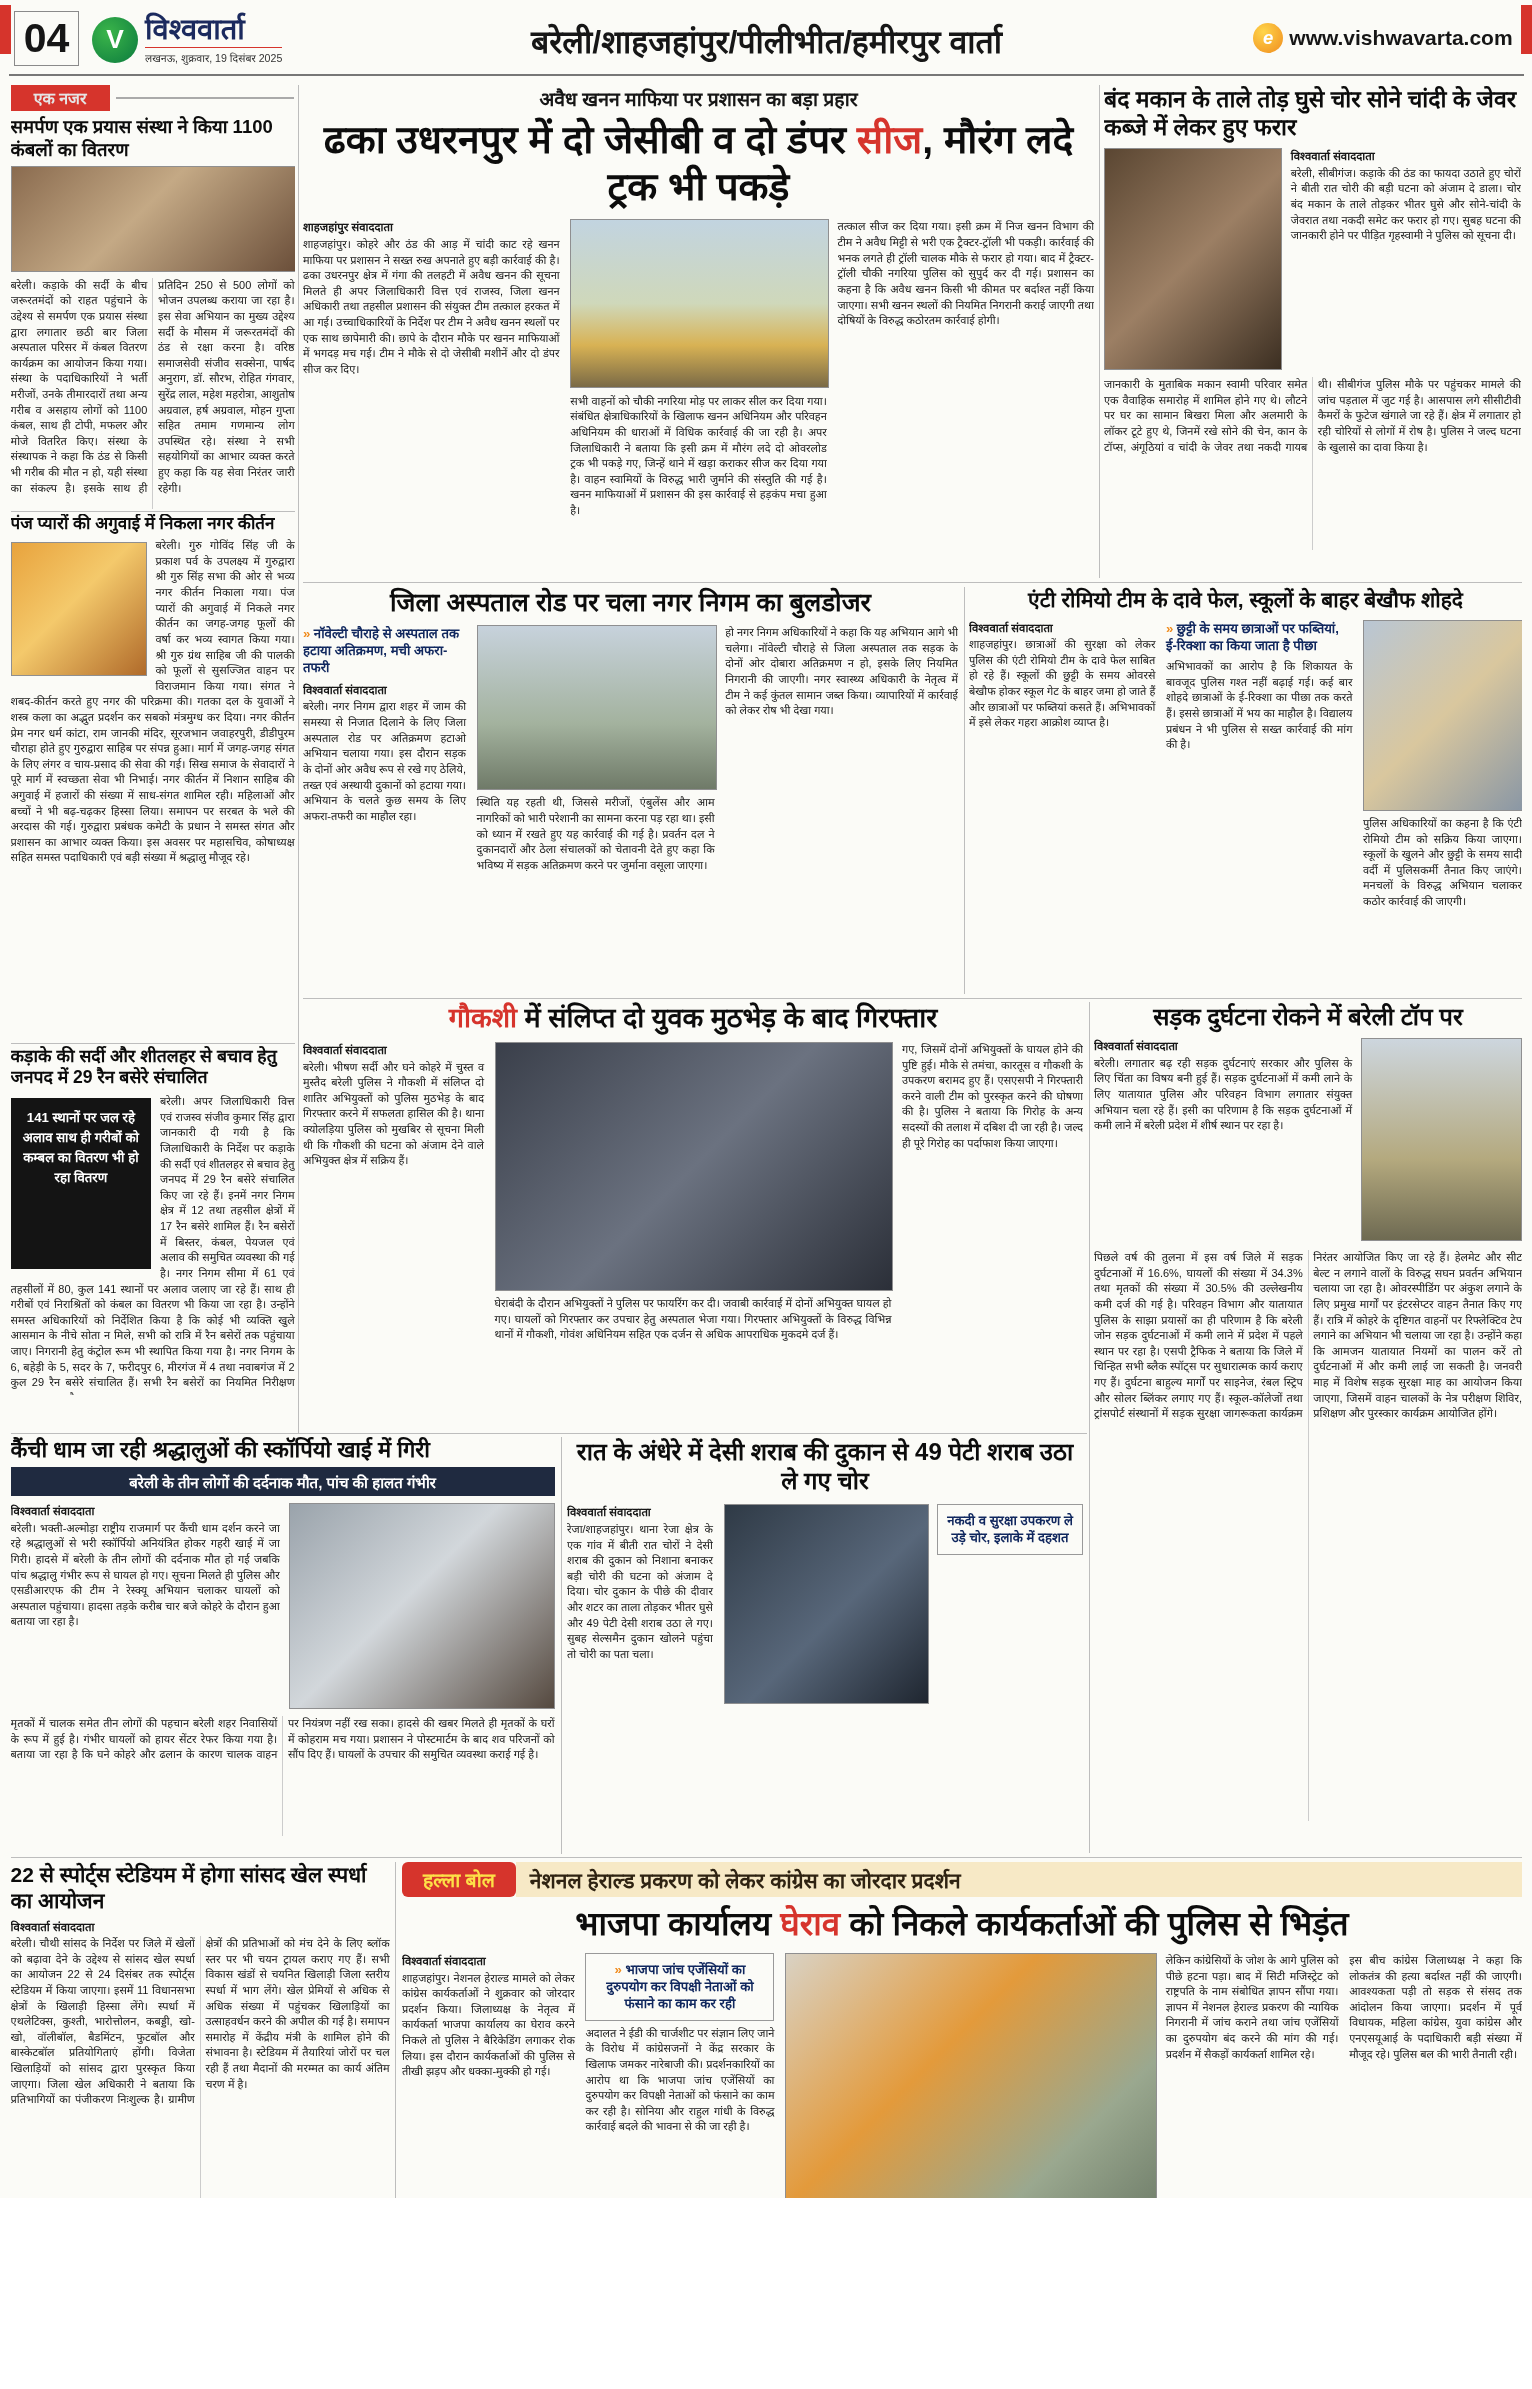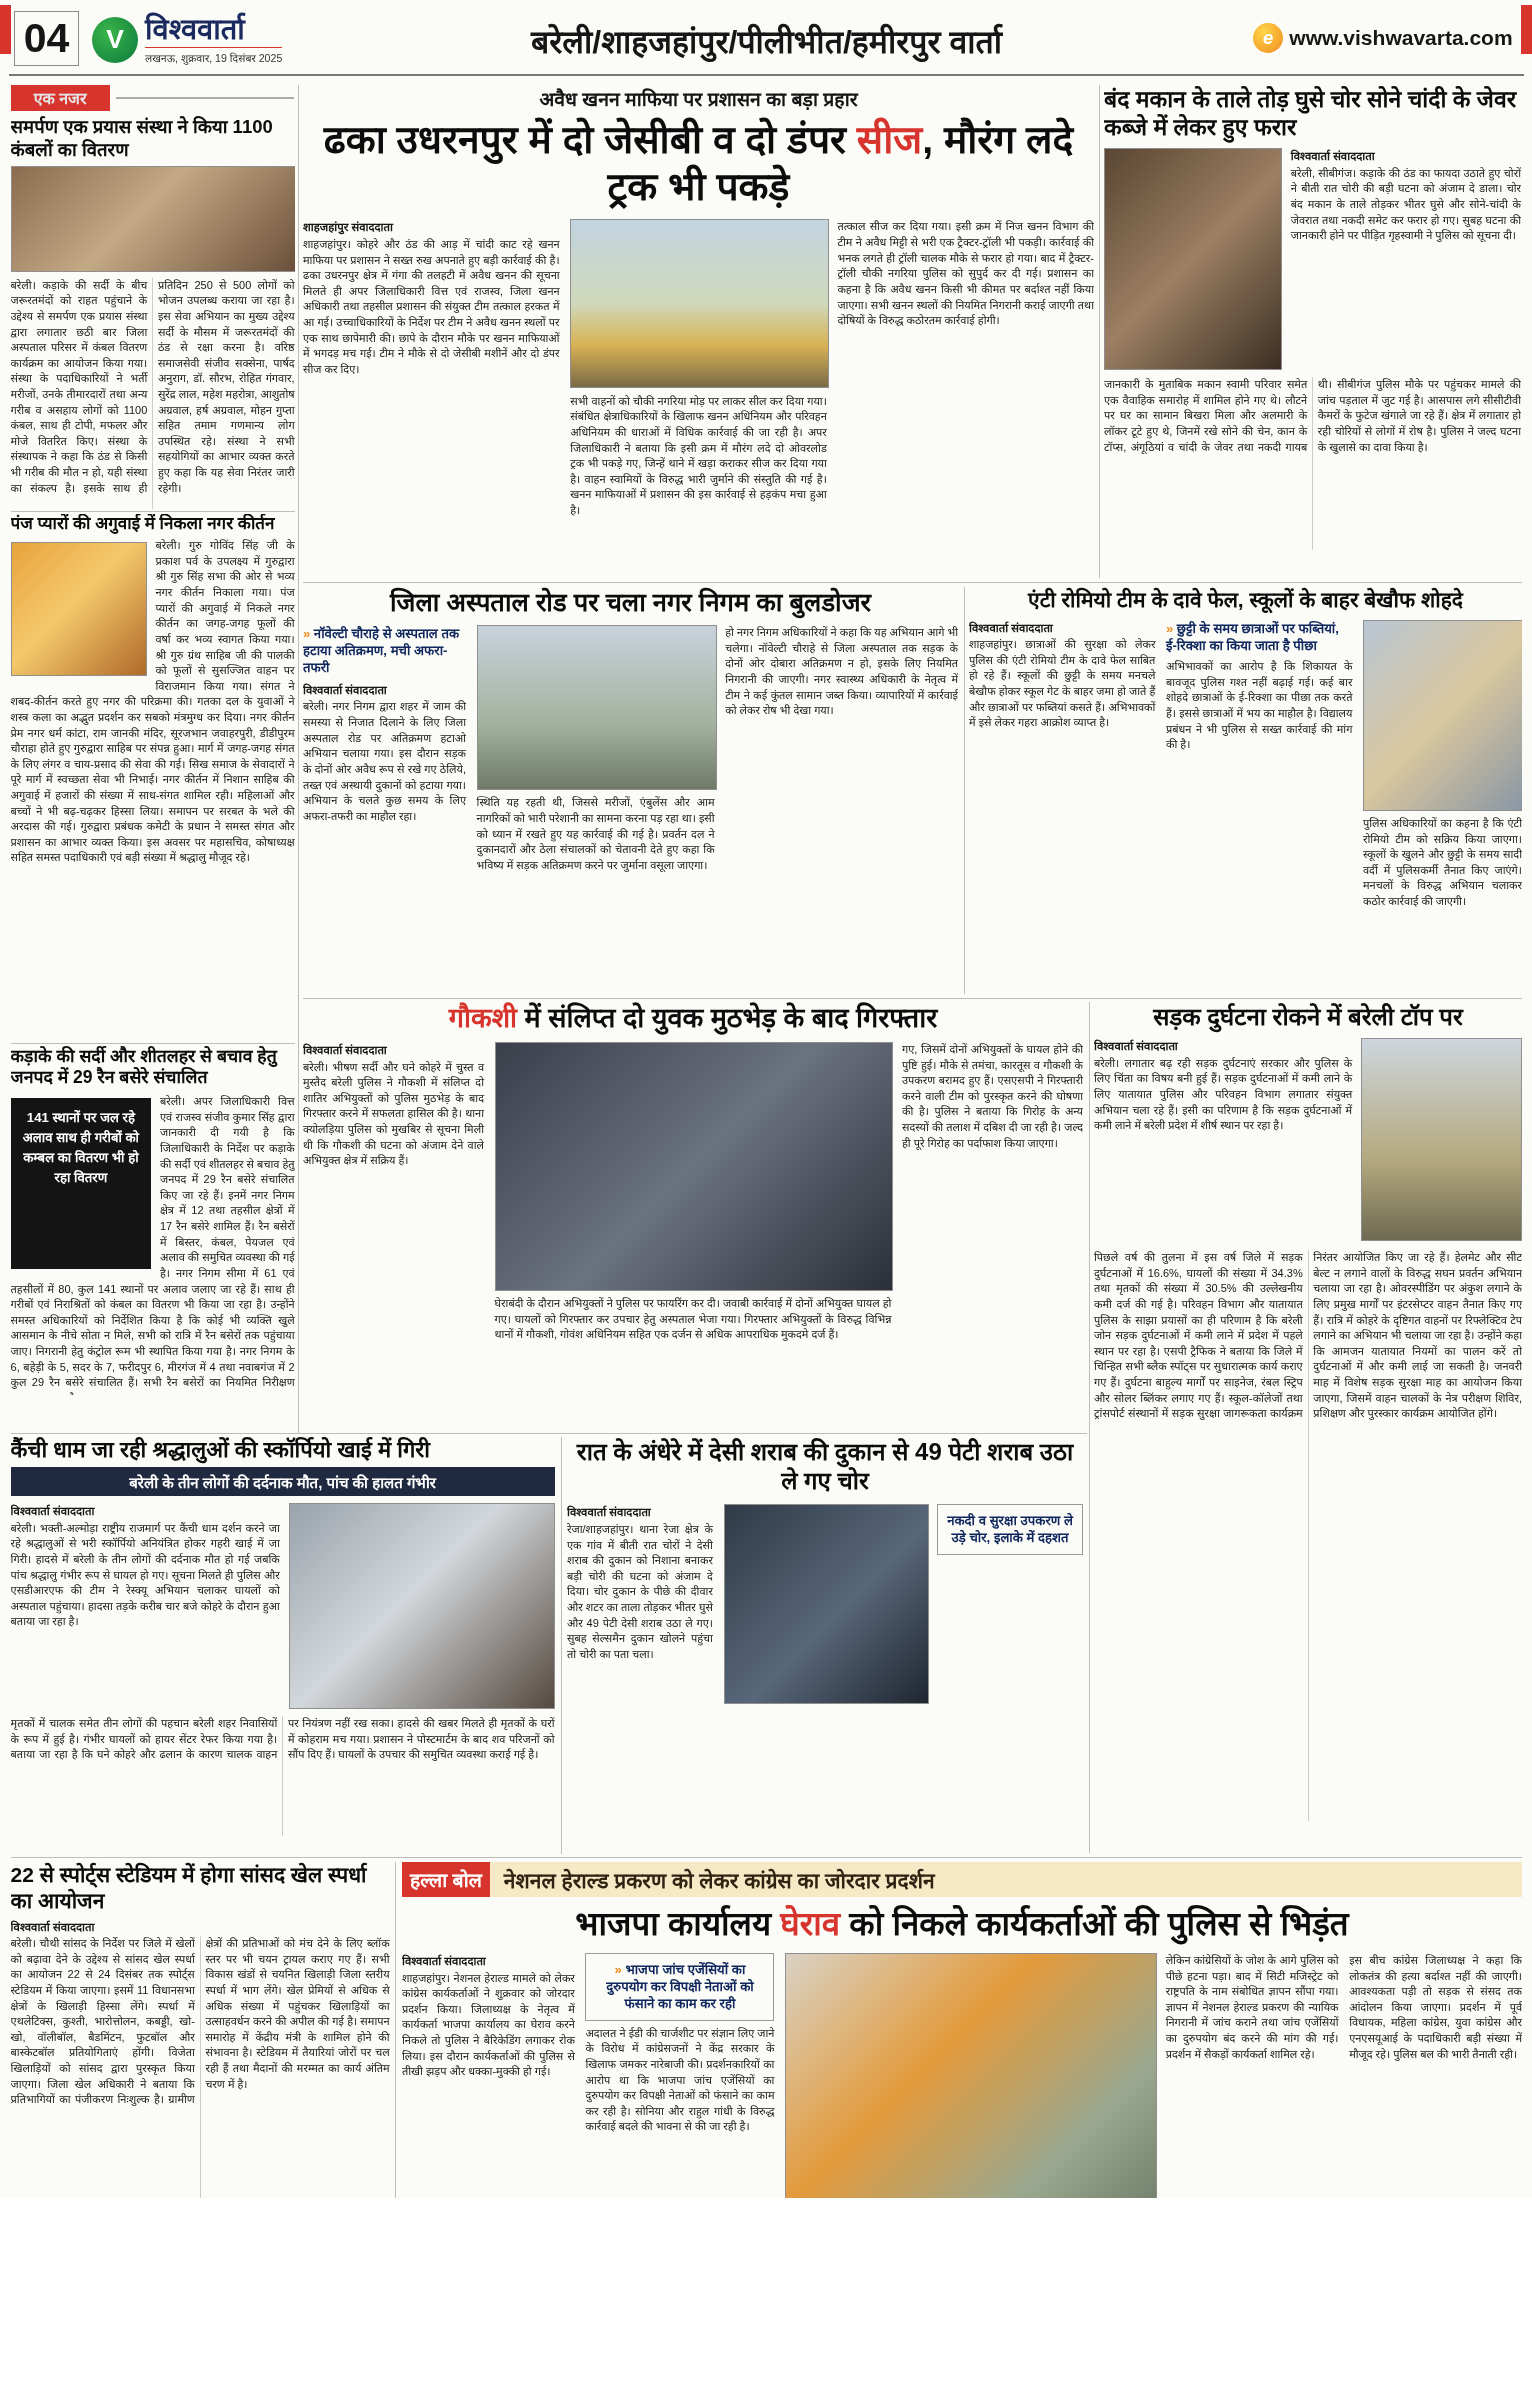--- a/index.html
+++ b/index.html
@@ -68,22 +68,22 @@
   #art-gokashi{left:303px;top:1002px;width:780px;height:428px;}
   #art-traffic{left:1094px;top:1002px;width:428px;height:851px;}
   #art-scorpio{left:10.6px;top:1437px;width:544px;height:417px;}
   #art-liquor{left:567px;top:1437px;width:516px;height:417px;}
   #art-sports{left:10.6px;top:1862px;width:379px;height:481px;}
   #art-bjp{left:402px;top:1862px;width:1120px;height:481px;}
   .row{display:flex;gap:8.8px;}
   .colflex{display:flex;gap:10.6px;}
   .colflex>div{min-width:0;}
   .strip{display:flex;align-items:stretch;height:35px;}
-  .strip-label{background:var(--accent,#d6342c);color:#ffffff;font-size:19.4px;font-weight:700;
-               display:flex;align-items:center;padding:0 8px;flex:none;}
+  .strip-label{background:var(--accent,#d6342c);color:#fde047;font-size:19.4px;font-weight:700;
+               display:flex;align-items:center;padding:0 21px;flex:none;border-radius:6px;}
   .strip-text{flex:1;background:var(--strip-bg,#f7e9c6);color:var(--strip-text,#2f2312);
               font-size:21px;font-weight:700;display:flex;align-items:center;padding:0 14px;}
   .reg-strip{position:absolute;top:2357px;display:flex;gap:1.8px;}
   .reg-sq{width:14px;height:14px;display:inline-block;border:0.9px solid rgba(0,0,0,.15);}
 </style>
 </head>
 <body>
 
 <div class="sheet">
 
@@ -179,21 +179,21 @@
         <div class="btxt">हो नगर निगम अधिकारियों ने कहा कि यह अभियान आगे भी चलेगा। नॉवेल्टी चौराहे से जिला अस्पताल तक सड़क के दोनों ओर दोबारा अतिक्रमण न हो, इसके लिए नियमित निगरानी की जाएगी। नगर स्वास्थ्य अधिकारी के नेतृत्व में टीम ने कई कुंतल सामान जब्त किया। व्यापारियों में कार्रवाई को लेकर रोष भी देखा गया।</div>
       </div>
     </div>
   </section>
 
   <section id="art-romeo">
     <h2 class="hl center" style="font-size:21px">एंटी रोमियो टीम के दावे फेल, स्कूलों के बाहर बेखौफ शोहदे</h2>
     <div class="colflex" style="margin-top:7px;height:345px">
       <div style="flex:1">
         <div class="byline">विश्ववार्ता संवाददाता</div>
-        <div class="btxt">शाहजहांपुर। छात्राओं की सुरक्षा को लेकर पुलिस की एंटी रोमियो टीम के दावे फेल साबित हो रहे हैं। स्कूलों की छुट्टी के समय मनचले बेखौफ होकर स्कूल गेट के बाहर जमा हो जाते हैं और छात्राओं पर फब्तियां कसते हैं। अभिभावकों में इसे लेकर गहरा आक्रोश व्याप्त है।</div>
+        <div class="btxt">शाहजहांपुर। छात्राओं की सुरक्षा को लेकर पुलिस की एंटी रोमियो टीम के दावे फेल साबित हो रहे हैं। स्कूलों की छुट्टी के समय ओवरसे बेखौफ होकर स्कूल गेट के बाहर जमा हो जाते हैं और छात्राओं पर फब्तियां कसते हैं। अभिभावकों में इसे लेकर गहरा आक्रोश व्याप्त है।</div>
       </div>
       <div style="flex:1">
         <div class="bullet-box">
           <span class="bullet-mark">»</span><span>छुट्टी के समय छात्राओं पर फब्तियां, ई-रिक्शा का किया जाता है पीछा</span>
         </div>
         <div class="btxt">अभिभावकों का आरोप है कि शिकायत के बावजूद पुलिस गश्त नहीं बढ़ाई गई। कई बार शोहदे छात्राओं के ई-रिक्शा का पीछा तक करते हैं। इससे छात्राओं में भय का माहौल है। विद्यालय प्रबंधन ने भी पुलिस से सख्त कार्रवाई की मांग की है।</div>
       </div>
       <div style="width:159px;flex:none">
         <div class="ph ph-romeo" style="width:100%;height:189px;margin-bottom:5.3px"></div>
         <div class="btxt">पुलिस अधिकारियों का कहना है कि एंटी रोमियो टीम को सक्रिय किया जाएगा। स्कूलों के खुलने और छुट्टी के समय सादी वर्दी में पुलिसकर्मी तैनात किए जाएंगे। मनचलों के विरुद्ध अभियान चलाकर कठोर कार्रवाई की जाएगी।</div>

